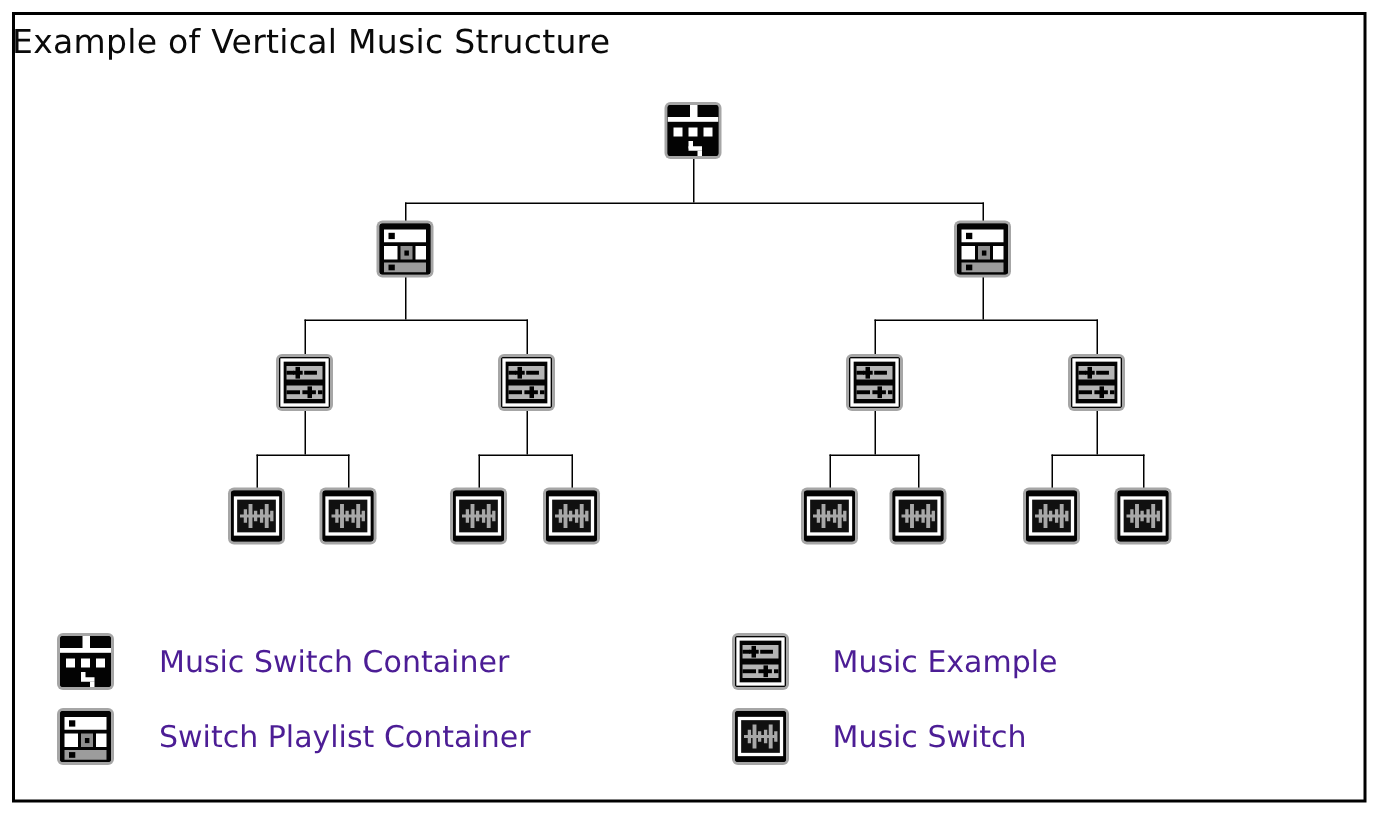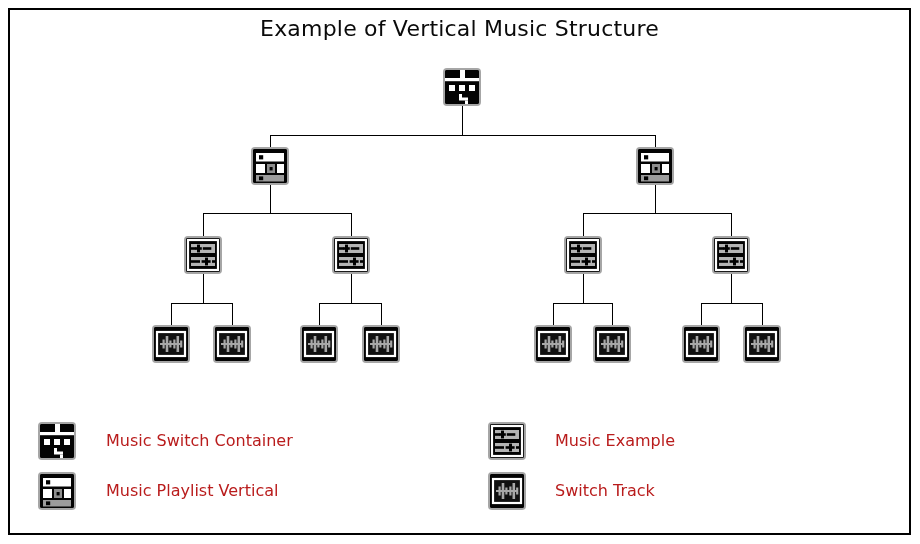--- a/index.html
+++ b/index.html
@@ -25,21 +25,20 @@
     height: 523px;
     border: 2px solid #000000;
     box-sizing: content-box;
   }
   .title {
     position: absolute;
     left: 8px;
     width: 903px;
     top: 16px;
     margin: 0;
-    text-align: center;
     font-size: 22px;
     font-weight: 400;
     color: #0a0a0a;
     letter-spacing: 0.2px;
   }
   .vline, .hline {
     position: absolute;
     background: #000000;
   }
   .vline { width: 1px; }
@@ -54,22 +53,22 @@
   }
   .node svg, .legend-icon svg {
     display: block;
     width: 34px;
     height: 34px;
   }
   .legend-label {
     position: absolute;
     height: 34px;
     line-height: 34px;
-    font-size: 16px;
-    color: #b91c1c;
+    font-size: 20px;
+    color: #4c1d95;
     white-space: nowrap;
   }
 </style>
 </head>
 <body>
 
 <div class="canvas">
 
   <div class="frame"></div>
 
@@ -344,21 +343,21 @@
       <rect x="3" y="4" width="28" height="8.5" fill="#ffffff"></rect>
       <rect x="6" y="6.2" width="4.2" height="4.2" fill="#000000"></rect>
       <rect x="3" y="15" width="9" height="9" fill="#ffffff"></rect>
       <rect x="14" y="15" width="8" height="9" fill="#8e8e8e"></rect>
       <rect x="16.6" y="18" width="3" height="3.4" fill="#000000"></rect>
       <rect x="24" y="15" width="7" height="9" fill="#ffffff"></rect>
       <rect x="3" y="26" width="28" height="6.5" fill="#9c9c9c"></rect>
       <rect x="6" y="27.4" width="4.2" height="3.8" fill="#000000"></rect>
     </svg>
       </div>
-    <span class="legend-label" style="left:106px;top:474px">Music Playlist Vertical</span>
+    <span class="legend-label" style="left:106px;top:474px">Switch Playlist Container</span>
 
     <div class="legend-icon" style="left:490px;top:424px">
     <svg viewBox="0 0 34 34" xmlns="http://www.w3.org/2000/svg">
       <rect width="34" height="34" rx="2" fill="#030303"></rect>
       <rect x="2" y="2" width="30" height="30" fill="none" stroke="#ffffff" stroke-width="2.2"></rect>
       <rect x="5" y="6" width="24" height="9" fill="#b4b4b4"></rect>
       <rect x="5" y="19" width="24" height="9" fill="#b4b4b4"></rect>
       <rect x="5" y="9.2" width="5" height="2.6" fill="#000000"></rect>
       <rect x="11" y="6.6" width="3" height="7.8" fill="#000000"></rect>
       <rect x="9.4" y="9.2" width="6.4" height="2.6" fill="#000000"></rect>
@@ -377,16 +376,16 @@
       <rect x="3" y="5" width="28" height="24" fill="#101010" stroke="#ffffff" stroke-width="2.2"></rect>
       <rect x="6" y="16" width="22" height="2" fill="#a8a8a8"></rect>
       <rect x="8.5" y="12.5" width="2.2" height="9" fill="#a8a8a8"></rect>
       <rect x="11.7" y="9" width="2.6" height="16" fill="#a8a8a8"></rect>
       <rect x="15.3" y="13.5" width="2.2" height="7" fill="#a8a8a8"></rect>
       <rect x="19.3" y="12.5" width="2.2" height="9" fill="#a8a8a8"></rect>
       <rect x="22.5" y="9" width="2.6" height="16" fill="#a8a8a8"></rect>
       <rect x="26.1" y="13.5" width="2.2" height="7" fill="#a8a8a8"></rect>
     </svg>
       </div>
-    <span class="legend-label" style="left:555px;top:474px">Switch Track</span>
+    <span class="legend-label" style="left:555px;top:474px">Music Switch</span>
   </div>
 
 </div>
 
 </body></html>

